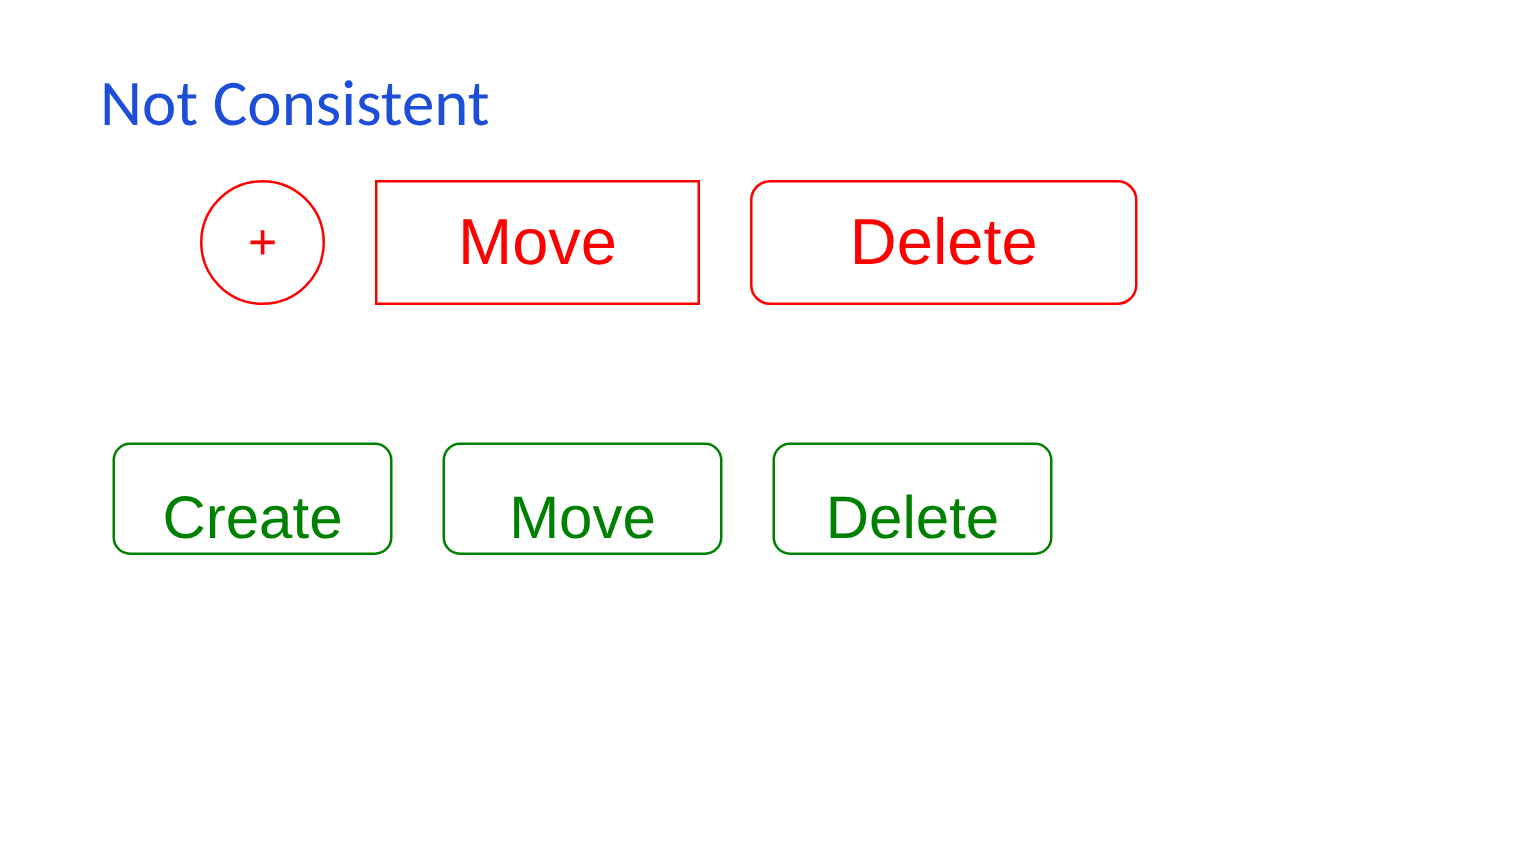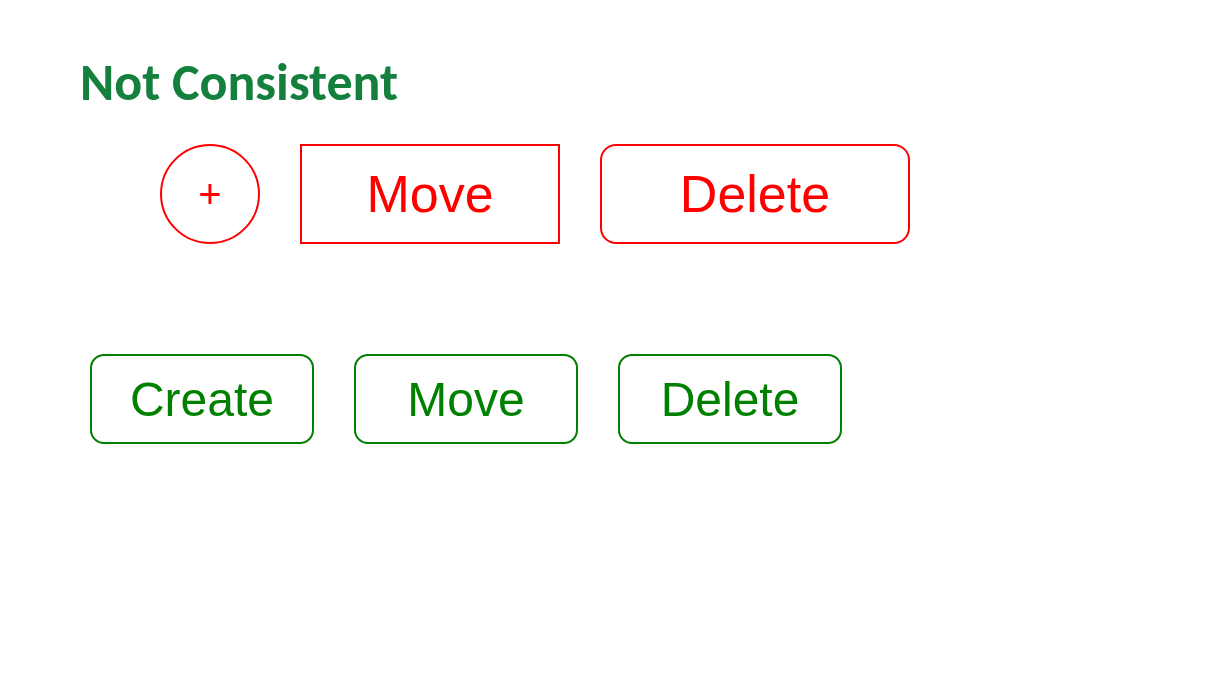--- a/index.html
+++ b/index.html
@@ -12,22 +12,22 @@
       height: 691px;
       background: #ffffff;
       font-family: Calibri, "Segoe UI", sans-serif;
       padding: 50px 80px;
     }
     .section {
       margin-bottom: 110px;
     }
     .section-title {
       font-size: 52px;
-      color: #15803d;
-      font-weight: 700;
+      color: #1d4ed8;
+      font-weight: 400;
       margin-bottom: 30px;
     }
     .button-row {
       display: flex;
       align-items: center;
       gap: 40px;
       padding-left: 30px;
     }
     .button-row.not-consistent {
       padding-left: 80px;
@@ -72,20 +72,21 @@
     }
     
     .btn-green {
       width: 224px;
       height: 90px;
       border: 2px solid #008000;
       color: #008000;
       border-radius: 14px;
       font-weight: 400;
       font-size: 48px;
+      align-items: flex-end;
     }
   </style>
 </head>
 <body>
 
 <div class="section">
   <h2 class="section-title">Not Consistent</h2>
   <div class="button-row not-consistent">
     <button class="btn btn-circle">
       <span>+</span>

